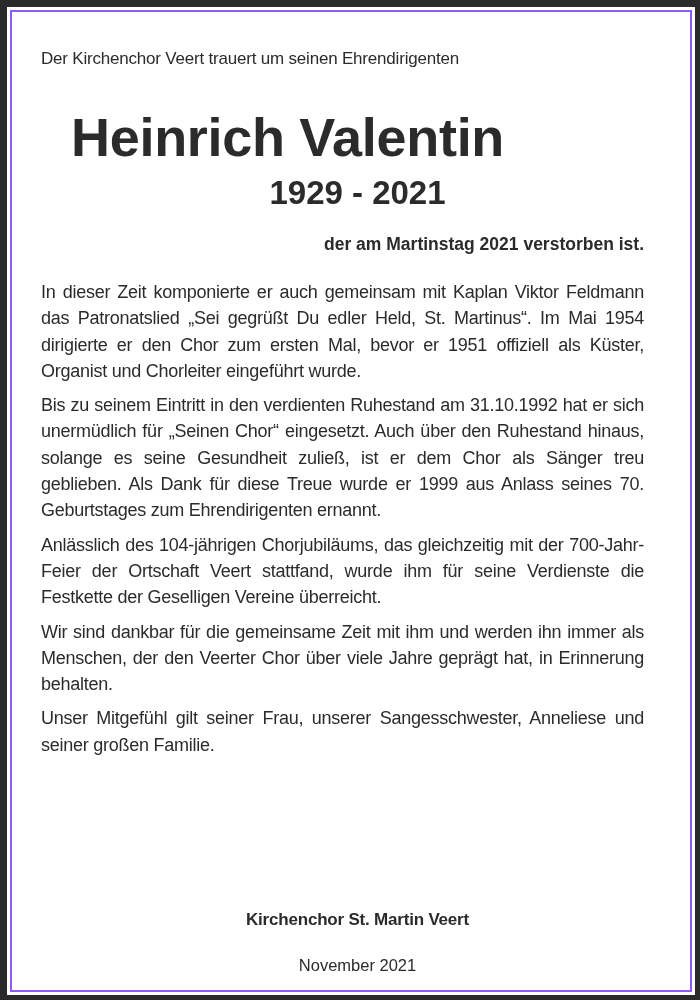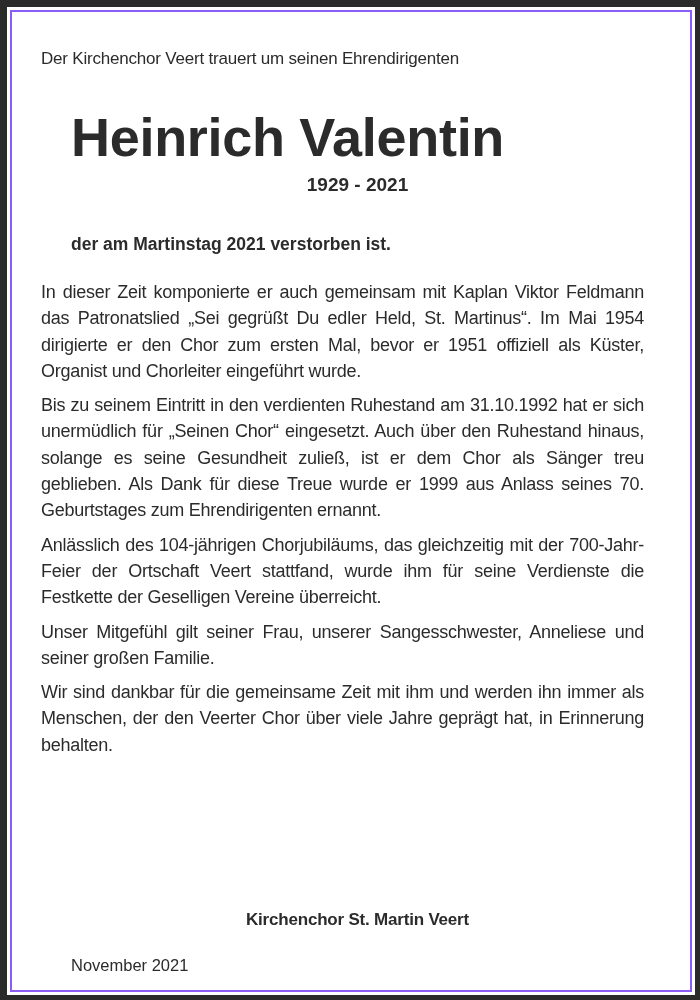--- a/index.html
+++ b/index.html
@@ -2,41 +2,41 @@
 <html><head>
 <meta charset="utf-8">
 <style>
   html, body { margin: 0; padding: 0; }
   body { width: 700px; height: 1000px; background: #2a2a2a; position: relative; overflow: hidden; font-family: "Liberation Sans", sans-serif; color: #2b2b2b; }
   .frame-outer { position: absolute; left: 7px; top: 7px; right: 5px; bottom: 5px; background: #ffffff; }
   .frame-inner { position: absolute; left: 3px; top: 3px; right: 3px; bottom: 3px; border: 2px solid #8b5cf6; background: #ffffff; }
   .content { position: absolute; left: 29px; right: 46px; top: 0; }
   .intro { position: absolute; top: 37px; left: 0; font-size: 17px; letter-spacing: -0.2px; white-space: nowrap; }
   .name { position: absolute; top: 94px; left: 0; right: 0; text-align: left; font-size: 54px; font-weight: bold; letter-spacing: -0.3px; margin-left: 30px; }
-  .years { position: absolute; top: 162px; left: 0; right: 0; text-align: center; font-size: 19px; font-weight: bold; margin-left: 30px; }
-  .died { position: absolute; top: 222px; left: 0; right: 0; text-align: left; font-size: 17.5px; font-weight: bold; margin-left: 30px; }
+  .years { position: absolute; top: 162px; left: 0; right: 0; text-align: center; font-size: 33px; font-weight: bold; margin-left: 30px; }
+  .died { position: absolute; top: 222px; left: 0; right: 0; text-align: right; font-size: 17.5px; font-weight: bold; margin-left: 30px; }
   .body { position: absolute; top: 267px; left: 0; right: 0; font-size: 18px; line-height: 26.3px; text-align: justify; letter-spacing: -0.25px; }
   .body p { margin: 0 0 8px 0; }
   .sig { position: absolute; top: 898px; left: 0; right: 0; text-align: center; font-size: 17px; font-weight: bold; margin-left: 30px; letter-spacing: -0.2px; }
-  .date { position: absolute; top: 944px; left: 0; right: 0; font-size: 16.5px; margin-left: 30px; }
+  .date { position: absolute; top: 944px; left: 0; right: 0; text-align: center; font-size: 16.5px; margin-left: 30px; }
 </style>
 </head>
 <body>
 
 <div class="frame-outer">
   <div class="frame-inner">
     <div class="content">
       <div class="intro">Der Kirchenchor Veert trauert um seinen Ehrendirigenten</div>
       <div class="name">Heinrich Valentin</div>
       <div class="years">1929 - 2021</div>
       <div class="died">der am Martinstag 2021 verstorben ist.</div>
       <div class="body">
         <p>In dieser Zeit komponierte er auch gemeinsam mit Kaplan Viktor Feld­mann das Patronatslied „Sei gegrüßt Du edler Held, St. Martinus“. Im Mai 1954 dirigierte er den Chor zum ersten Mal, bevor er 1951 offiziell als Küster, Organist und Chorleiter eingeführt wurde.</p>
         <p>Bis zu seinem Eintritt in den verdienten Ruhestand am 31.10.1992 hat er sich unermüdlich für „Seinen Chor“ eingesetzt. Auch über den Ruhestand hinaus, solange es seine Gesundheit zuließ, ist er dem Chor als Sänger treu geblieben. Als Dank für diese Treue wurde er 1999 aus Anlass seines 70. Geburtstages zum Ehrendirigenten ernannt.</p>
         <p>Anlässlich des 104-jährigen Chorjubiläums, das gleichzeitig mit der 700-Jahr-Feier der Ortschaft Veert stattfand, wurde ihm für seine Verdienste die Festkette der Geselligen Vereine überreicht.</p>
+        <p>Wir sind dankbar für die gemeinsame Zeit mit ihm und werden ihn immer als Menschen, der den Veerter Chor über viele Jahre geprägt hat, in Erinnerung behalten.</p>
         <p>Unser Mitgefühl gilt seiner Frau, unserer Sangesschwester, Anneliese und seiner großen Familie.</p>
-        <p>Wir sind dankbar für die gemeinsame Zeit mit ihm und werden ihn immer als Menschen, der den Veerter Chor über viele Jahre geprägt hat, in Erinnerung behalten.</p>
       </div>
       <div class="sig">Kirchenchor St. Martin Veert</div>
       <div class="date">November 2021</div>
     </div>
   </div>
 </div>
 
 </body></html>

